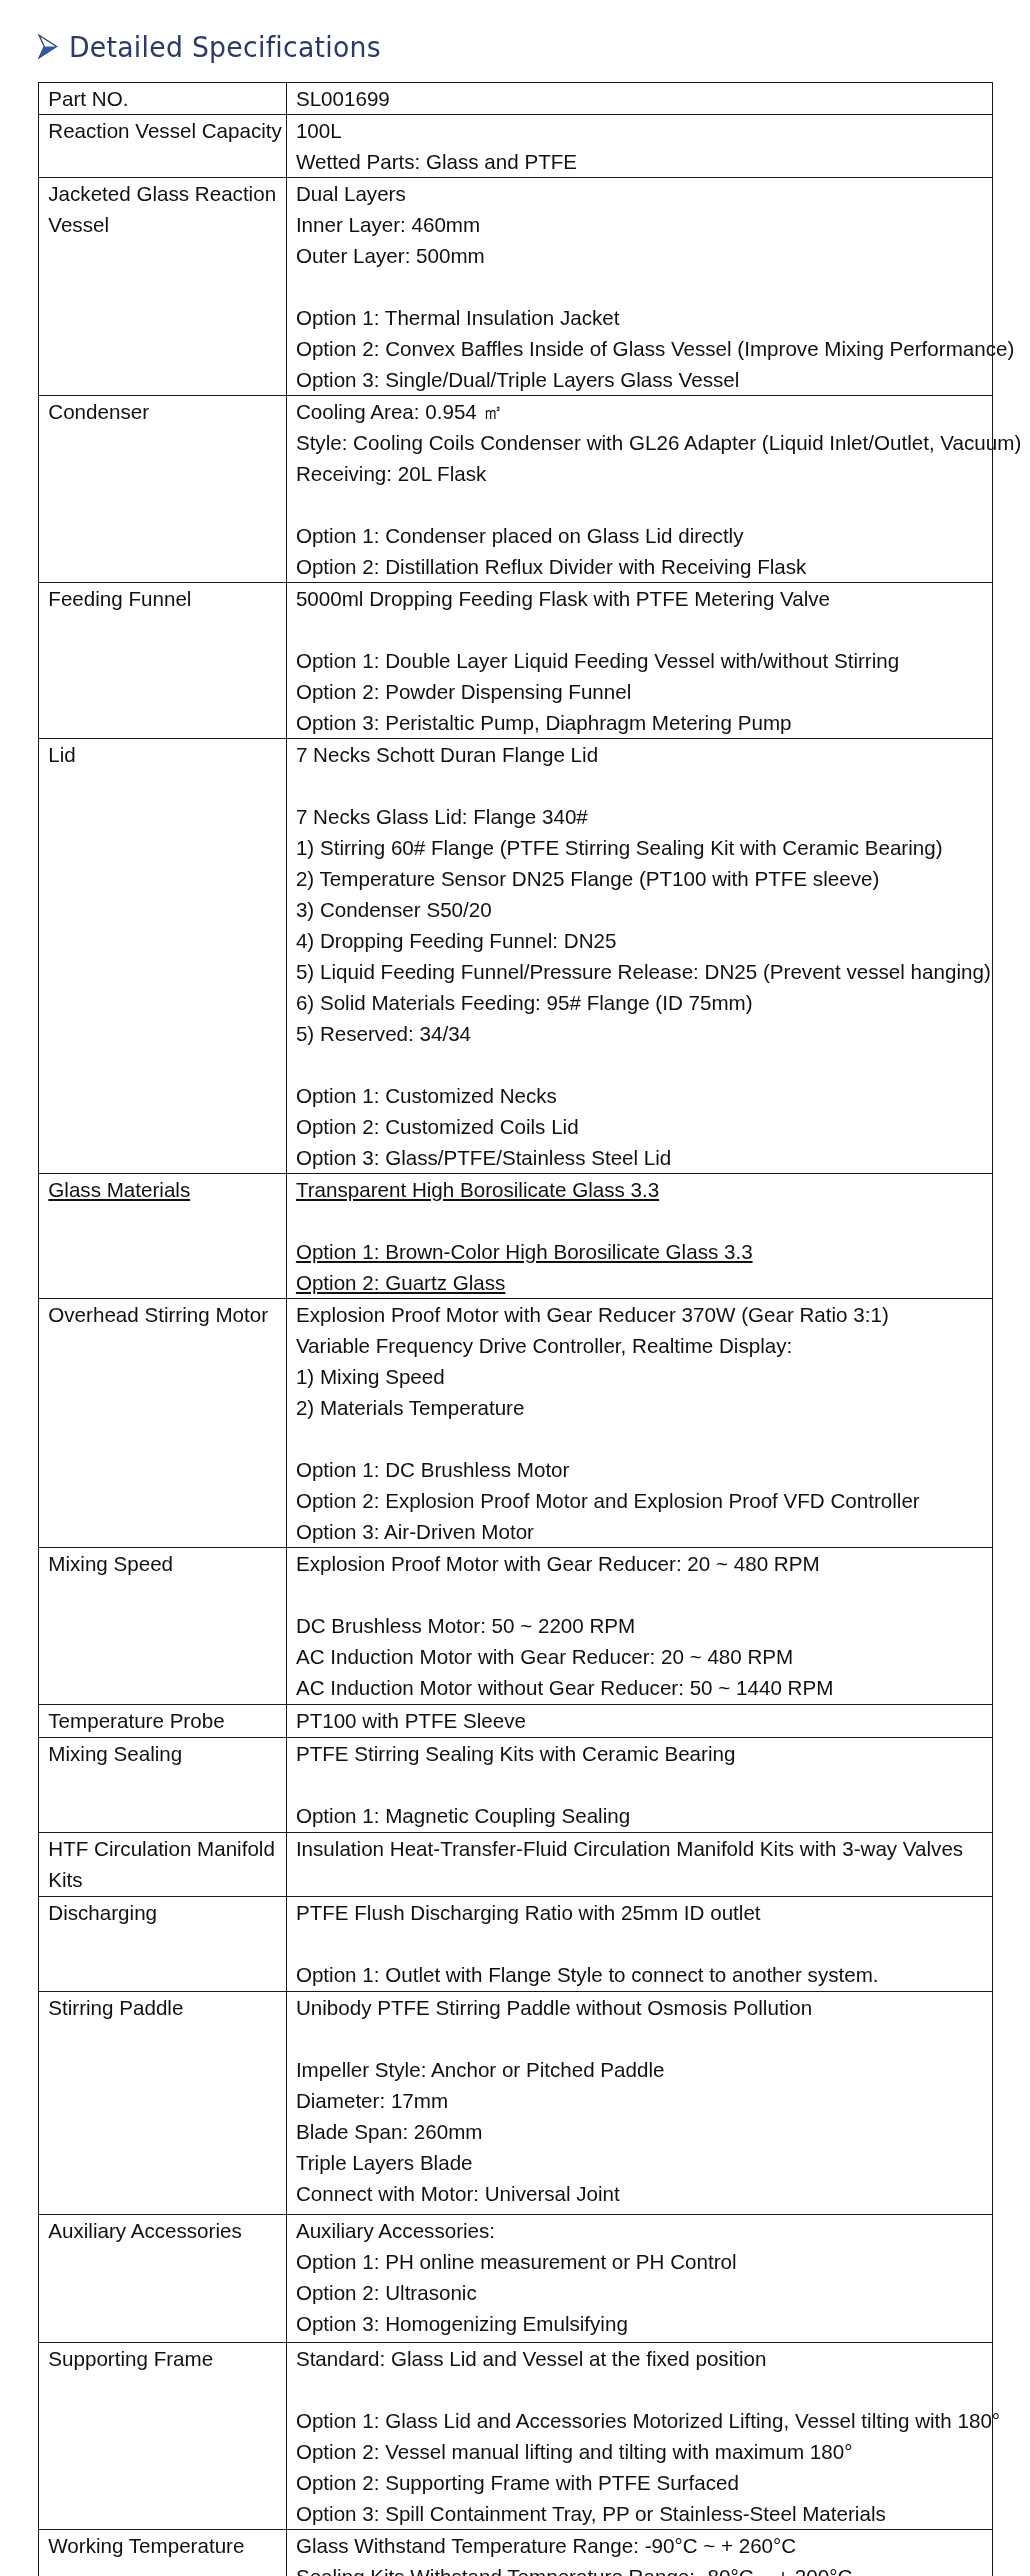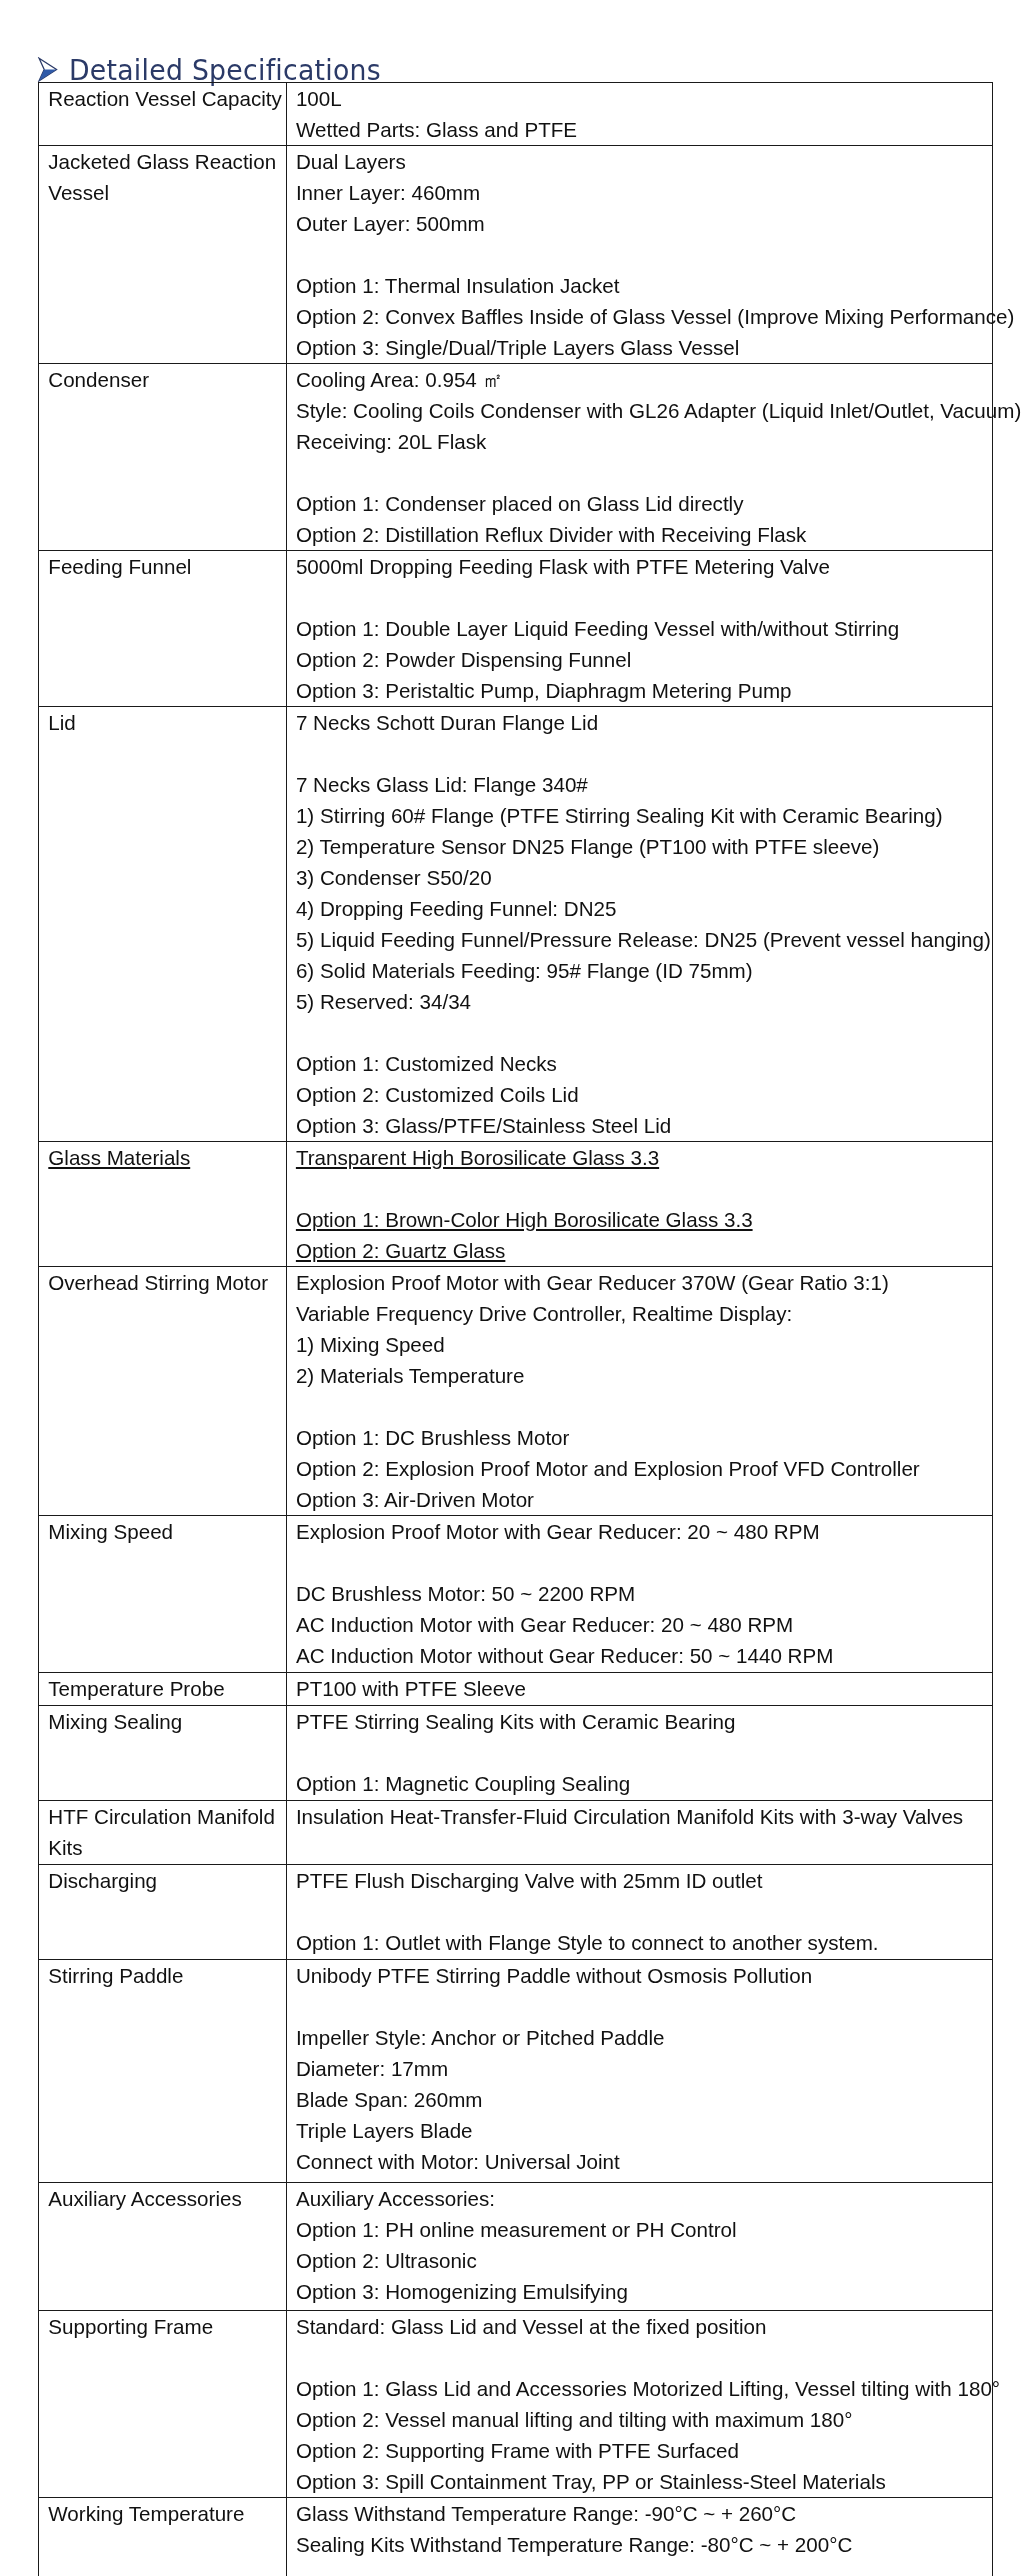--- a/index.html
+++ b/index.html
@@ -2,21 +2,21 @@
 <html style="font-size:8.2px"><head>
 <meta charset="utf-8">
 <style>
   html, body { margin: 0; padding: 0; background: #ffffff; }
   body {
     width: 1030px; height: 2873px; position: relative; overflow: hidden;
     font-family: "Liberation Sans", "DejaVu Sans", sans-serif;
     color: #111111;
   }
   .title {
-    position: absolute; left: 37px; top: 49px; height: 41px;
+    position: absolute; left: 37px; top: 26px; height: 41px;
     display: flex; align-items: center;
   }
   .title-arrow { width: 20.6px; height: 25px; margin-right: 11.3px; }
   .title-text {
     font-size: 29px; color: #2b3a67; letter-spacing: 0.3px;
     font-family: "DejaVu Sans", sans-serif; font-weight: normal;
     transform: scaleX(0.92); transform-origin: left center;
   }
   .spec-table {
     position: absolute; left: 38px; top: 82px; width: 955px;
@@ -36,20 +36,28 @@
 <div class="title">
   <svg class="title-arrow" viewBox="0 0 40 48">
     <polygon points="4,2 38,24 4,46 14,24" fill="#ffffff" stroke="#2b3a67" stroke-width="2.5"></polygon>
     <polygon points="4,46 14,24 38,24" fill="#2f5aa8"></polygon>
   </svg>
   <span class="title-text">Detailed Specifications</span>
 </div>
 
 <table class="spec-table">
   <tbody id="spec-body">
+      <tr style="height: 31px;">
+        <td class="label">
+          <span class="line">Part NO.</span>
+        </td>
+        <td class="value">
+          <span class="line">SL001699</span>
+        </td>
+      </tr>
       <tr style="height: 59px;">
         <td class="label">
           <span class="line">Reaction Vessel Capacity</span>
         </td>
         <td class="value">
           <span class="line">100L</span>
           <span class="line">Wetted Parts: Glass and PTFE</span>
         </td>
       </tr>
       <tr style="height: 216px; margin-top: 40px;">
@@ -176,21 +184,21 @@
         </td>
         <td class="value">
           <span class="line">Insulation Heat-Transfer-Fluid Circulation Manifold Kits with 3-way Valves</span>
         </td>
       </tr>
       <tr style="height: 95px;">
         <td class="label">
           <span class="line">Discharging</span>
         </td>
         <td class="value">
-          <span class="line">PTFE Flush Discharging Valve with 25mm ID outlet</span>
+          <span class="line">PTFE Flush Discharging Ratio with 25mm ID outlet</span>
           <span class="line blank"></span>
           <span class="line">Option 1: Outlet with Flange Style to connect to another system.</span>
         </td>
       </tr>
       <tr style="height: 223px;">
         <td class="label">
           <span class="line">Stirring Paddle</span>
         </td>
         <td class="value">
           <span class="line">Unibody PTFE Stirring Paddle without Osmosis Pollution</span>

